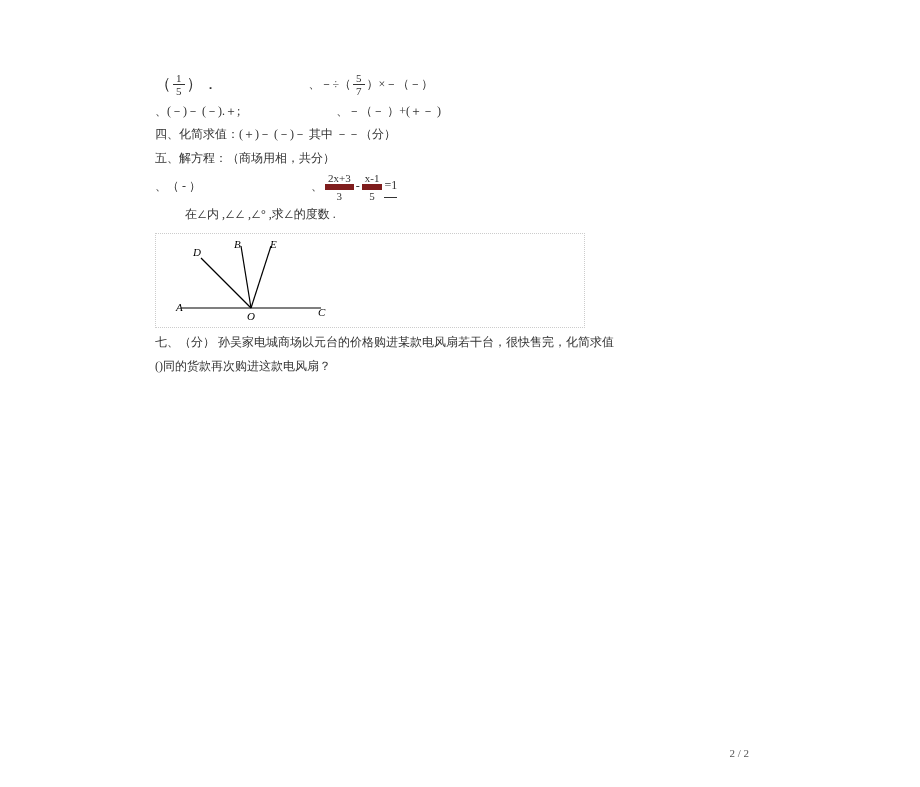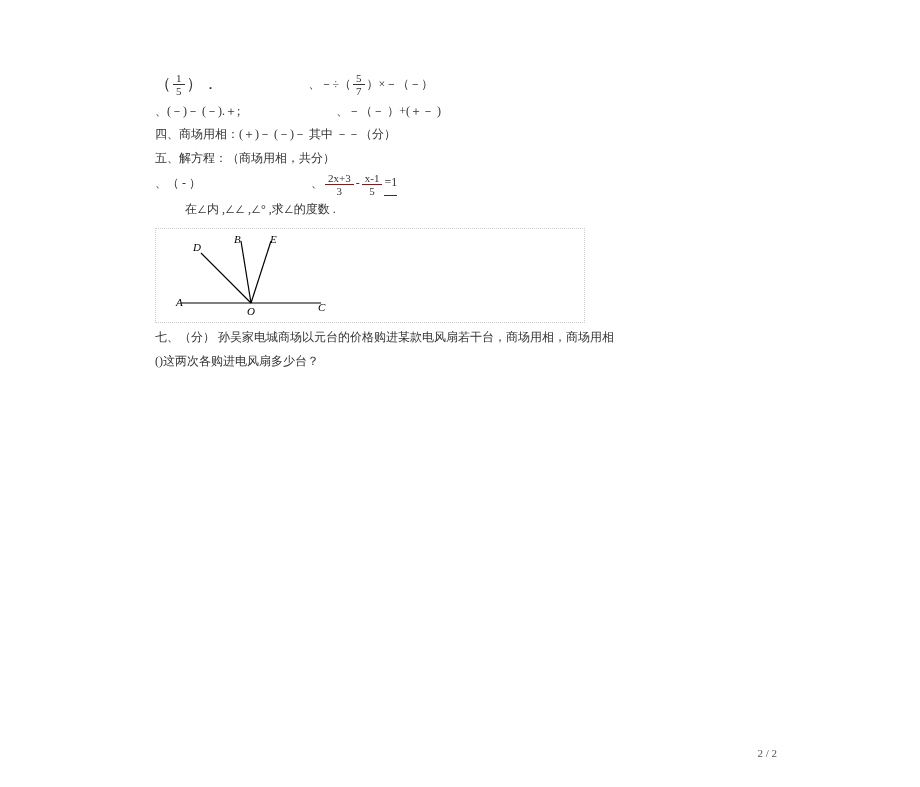--- a/index.html
+++ b/index.html
@@ -64,26 +64,26 @@
       height: 95px;
       margin-left: 0;
       margin-top: 8px;
       margin-bottom: 4px;
       padding-left: 10px;
       padding-top: 4px;
     }
     .page-num {
       position: absolute;
       bottom: 28px;
-      right: 143px;
+      right: 171px;
       font-size: 11px;
       color: #555;
     }
     .spacer-md { display:inline-block; width:90px; }
-    .underline-frac .num { border-bottom: 1px solid #7f1d1d; }
+    .underline-frac .num { border-bottom: 6px solid #7f1d1d; }
   </style>
 </head>
 <body>
 
 <div class="content">
 
   <div class="line eq-row">
     <span class="big-paren">（</span>
     <span class="frac">
       <span class="num">1</span>
@@ -99,21 +99,21 @@
     </span>
     <span>）×－（－）</span>
   </div>
 
   <div class="line">
     <span>、(－)－ (－).＋;</span>
     <span class="spacer-md"></span>
     <span>、－（－ ）+(＋－ )</span>
   </div>
 
-  <div class="line">四、商场用相：(＋)－ (－)－  其中   －－（分）</div>
+  <div class="line">四、化简求值：(＋)－ (－)－  其中   －－（分）</div>
 
   <div class="line">五、解方程：（商场用相，共分）</div>
 
   <div class="line eq-row">
     <span>、（ - ）</span>
     <span class="eq-gap"></span>
     <span>、</span>
     <span class="frac underline-frac">
       <span class="num">2x+3</span>
       <span class="den">3</span>
@@ -137,18 +137,18 @@
       <line x1="85" y1="70" x2="105" y2="8" stroke="#000" stroke-width="1.2"></line>
       <text x="10" y="73" font-size="11" font-style="italic">A</text>
       <text x="152" y="78" font-size="11" font-style="italic">C</text>
       <text x="81" y="82" font-size="11" font-style="italic">O</text>
       <text x="27" y="18" font-size="11" font-style="italic">D</text>
       <text x="68" y="10" font-size="11" font-style="italic">B</text>
       <text x="104" y="10" font-size="11" font-style="italic">E</text>
     </svg>
   </div>
 
-  <div class="line">七、（分）  孙吴家电城商场以元台的价格购进某款电风扇若干台，商场用相，商场用相</div>
-  <div class="line">()这两次各购进电风扇多少台？</div>
+  <div class="line">七、（分）  孙吴家电城商场以元台的价格购进某款电风扇若干台，很快售完，化简求值</div>
+  <div class="line">()同的货款再次购进这款电风扇？</div>
 
 </div>
 
 <div class="page-num">2 / 2</div>
 
 </body></html>

